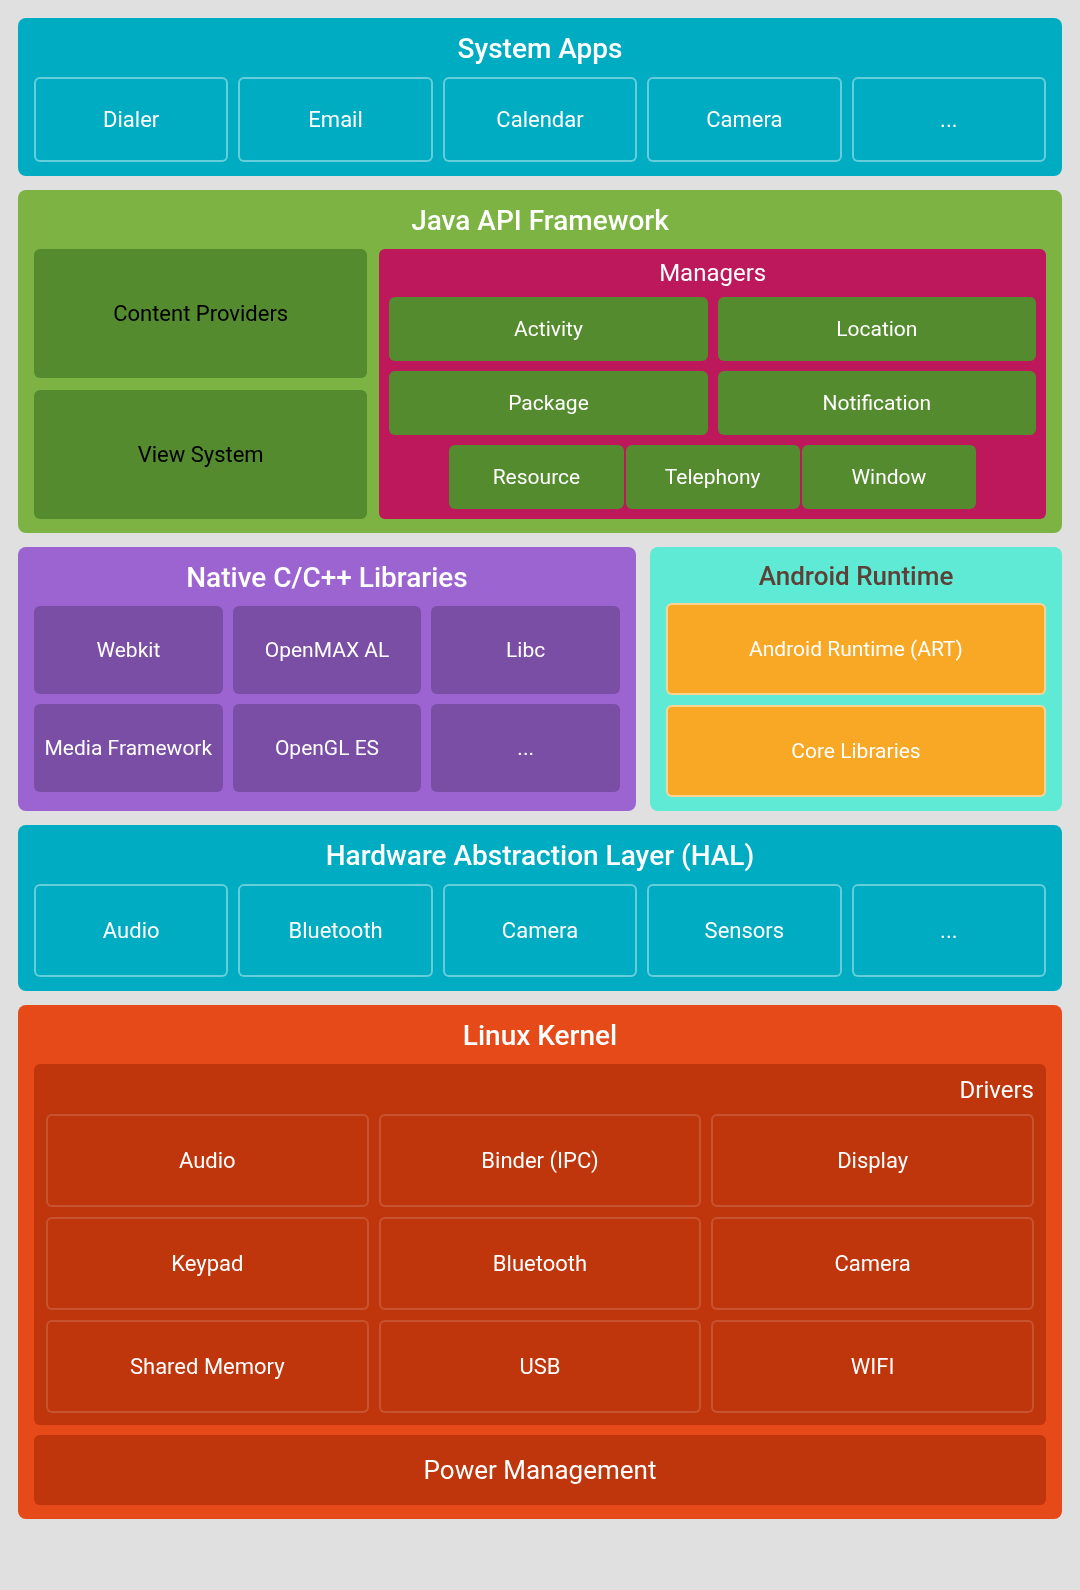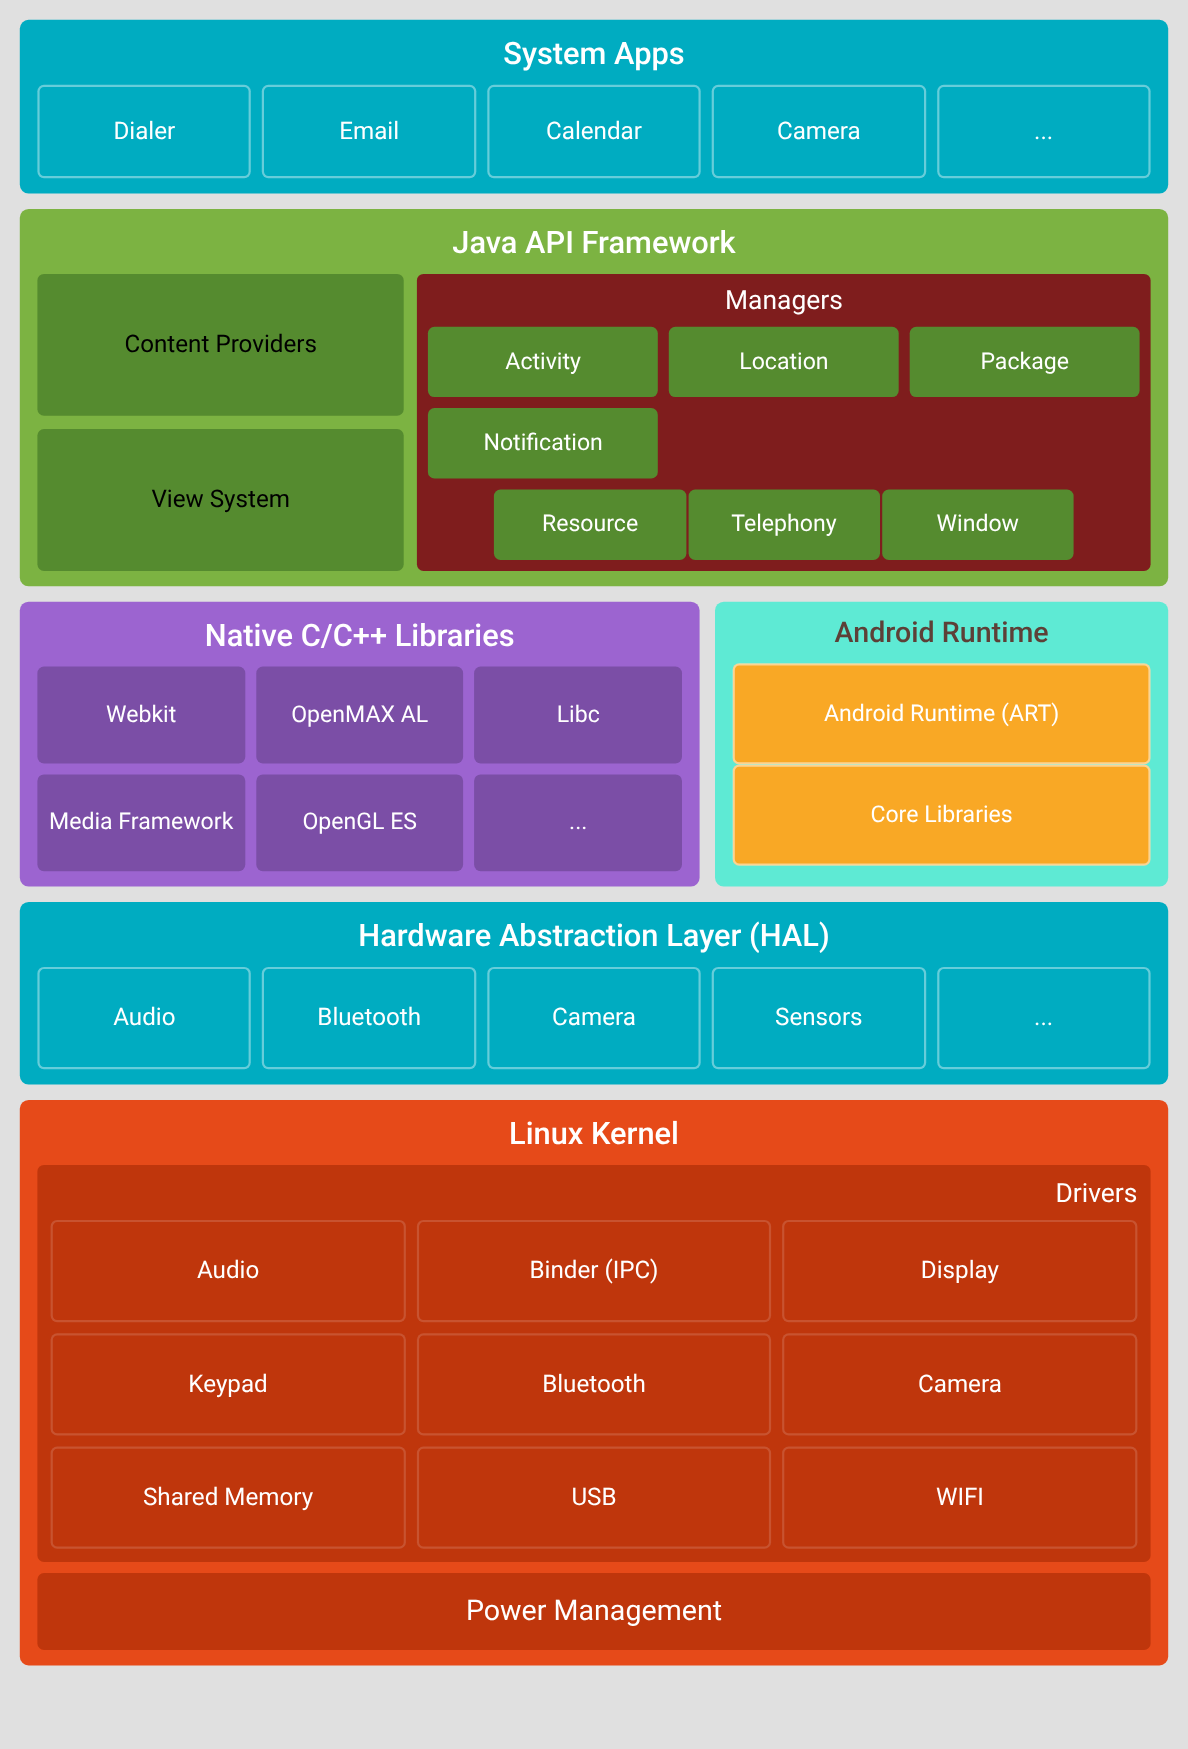--- a/index.html
+++ b/index.html
@@ -66,33 +66,33 @@
       padding: 28px 16px;
       text-align: center;
       color: #000000;
       font-size: 22px;
       flex: 1;
       display: flex;
       align-items: center;
       justify-content: center;
     }
     .managers-container {
-      background: #7f1d1d;
+      background: #be185d;
       border-radius: 6px;
       padding: 10px;
     }
     .managers-title {
       text-align: center;
       color: #fff;
       font-size: 24px;
       margin-bottom: 10px;
     }
     .managers-grid {
       display: grid;
-      grid-template-columns: repeat(3, 1fr);
+      grid-template-columns: repeat(2, 1fr);
       gap: 10px;
       margin-bottom: 10px;
     }
     .managers-grid-bottom {
       display: grid;
       grid-template-columns: repeat(3, 1fr);
       gap: 2px;
       padding: 0 60px;
     }
     .manager-box {
@@ -136,21 +136,21 @@
     .runtime-title {
       text-align: center;
       font-size: 26px;
       font-weight: 500;
       color: #5D4037;
       margin-bottom: 12px;
     }
     .runtime-grid {
       display: flex;
       flex-direction: column;
-      gap: 0;
+      gap: 10px;
     }
     .runtime-box {
       background: #F9A825;
       border: 2px solid rgba(255,255,255,0.5);
       border-radius: 6px;
       padding: 32px 10px;
       text-align: center;
       color: #fff;
       font-size: 21px;
       flex: 1;

